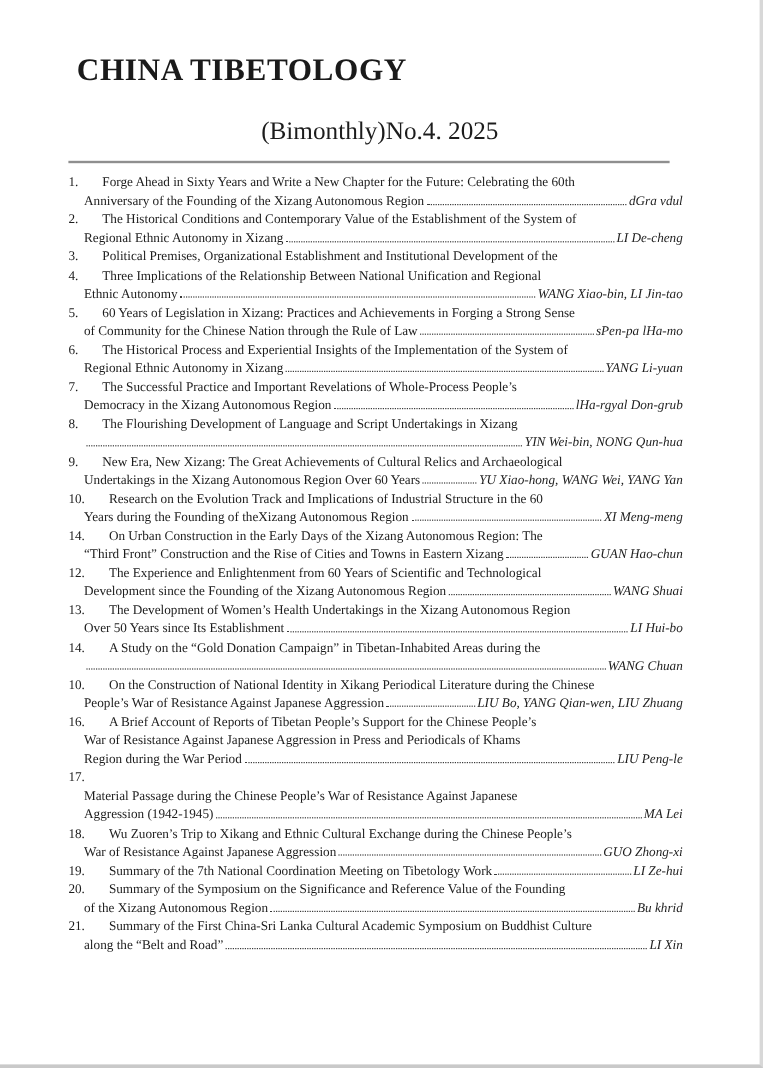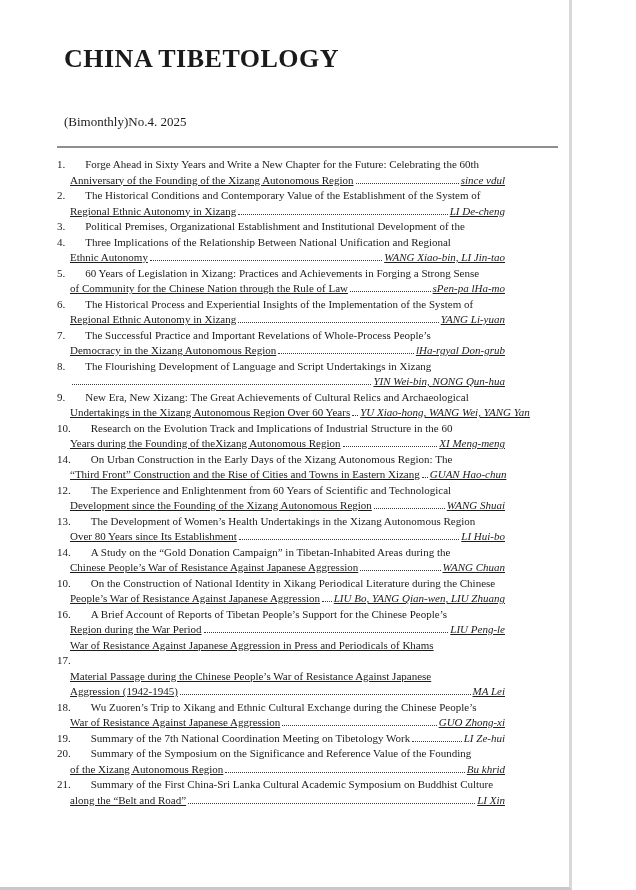--- a/index.html
+++ b/index.html
@@ -4,40 +4,40 @@
 <style>
   html, body { margin: 0; padding: 0; background: #ffffff; }
   body {
     width: 636px; height: 890px;
     font-family: "Liberation Serif", serif;
     color: #1c1c1c;
     overflow: hidden;
   }
   .page {
     box-sizing: border-box;
-    width: 572px; height: 890px;
+    width: 636px; height: 890px;
     background: #ffffff;
     border-right: 3px solid #d8d8d8;
     border-bottom: 3px solid #c9c9c9;
     padding: 44px 64px 0 57px;
   }
   .journal-title {
     margin: 0 0 0 7px;
     font-size: 26px;
     font-weight: bold;
     letter-spacing: 0.5px;
     line-height: 30px;
     color: #1a1a1a;
   }
   .meta-row {
-    margin: 38px 0 0 7px;
+    margin: 26px 0 0 7px;
     display: flex;
-    justify-content: flex-start;
+    justify-content: center;
     align-items: baseline;
-    font-size: 13px;
+    font-size: 21px;
     line-height: 19px;
   }
   .issue-label { }
   .rule {
     margin-top: 15px;
     width: 501px;
     height: 2px;
     background: #8f8f8f;
   }
   .toc {
@@ -46,21 +46,21 @@
     padding: 0;
     font-size: 11px;
   }
   .toc .entry { margin: 0; padding: 0; }
   .line {
     display: flex;
     align-items: baseline;
     line-height: 15.5px;
     white-space: nowrap;
   }
-  .line.cont { padding-left: 13px; text-decoration: underline; }
+  .line.cont { padding-left: 13px; }
   .num { flex: none; }
   .txt { flex: none; margin-left: 20px; }
   .line.cont .txt { margin-left: 0; }
   .leader {
     flex: 1 1 auto;
     min-width: 6px;
     border-bottom: 1.5px dotted #3a3a3a;
     margin: 0 2px 3px 2px;
     height: 1px;
   }
@@ -84,21 +84,21 @@
 
   <ol class="toc">
       <li class="entry">
         <div class="line first">
           <span class="num">1.</span>
           <span class="txt">Forge Ahead in Sixty Years and Write a New Chapter for the Future: Celebrating the 60th</span>
         </div>
         <div class="line cont">
           <span class="txt">Anniversary of the Founding of the Xizang Autonomous Region</span>
           <span class="leader"></span>
-          <span class="author">since vdul</span>
+          <span class="author">dGra vdul</span>
         </div>
       </li>
       <li class="entry">
         <div class="line first">
           <span class="num">2.</span>
           <span class="txt">The Historical Conditions and Contemporary Value of the Establishment of the System of</span>
         </div>
         <div class="line cont">
           <span class="txt">Regional Ethnic Autonomy in Xizang</span>
           <span class="leader"></span>
@@ -209,32 +209,31 @@
           <span class="leader"></span>
           <span class="author">WANG Shuai</span>
         </div>
       </li>
       <li class="entry">
         <div class="line first">
           <span class="num">13.</span>
           <span class="txt">The Development of Women’s Health Undertakings in the Xizang Autonomous Region</span>
         </div>
         <div class="line cont">
-          <span class="txt">Over 80 Years since Its Establishment</span>
+          <span class="txt">Over 50 Years since Its Establishment</span>
           <span class="leader"></span>
           <span class="author">LI Hui-bo</span>
         </div>
       </li>
       <li class="entry">
         <div class="line first">
           <span class="num">14.</span>
           <span class="txt">A Study on the “Gold Donation Campaign” in Tibetan-Inhabited Areas during the</span>
         </div>
         <div class="line cont">
-          <span class="txt">Chinese People’s War of Resistance Against Japanese Aggression</span>
           <span class="leader"></span>
           <span class="author">WANG Chuan</span>
         </div>
       </li>
       <li class="entry">
         <div class="line first">
           <span class="num">10.</span>
           <span class="txt">On the Construction of National Identity in Xikang Periodical Literature during the Chinese</span>
         </div>
         <div class="line cont">
@@ -242,26 +241,26 @@
           <span class="leader"></span>
           <span class="author">LIU Bo, YANG Qian-wen, LIU Zhuang</span>
         </div>
       </li>
       <li class="entry">
         <div class="line first">
           <span class="num">16.</span>
           <span class="txt">A Brief Account of Reports of Tibetan People’s Support for the Chinese People’s</span>
         </div>
         <div class="line cont">
+          <span class="txt">War of Resistance Against Japanese Aggression in Press and Periodicals of Khams</span>
+        </div>
+        <div class="line cont">
           <span class="txt">Region during the War Period</span>
           <span class="leader"></span>
           <span class="author">LIU Peng-le</span>
-        </div>
-        <div class="line cont">
-          <span class="txt">War of Resistance Against Japanese Aggression in Press and Periodicals of Khams</span>
         </div>
       </li>
       <li class="entry">
         <div class="line first">
           <span class="num">17.</span>
         </div>
         <div class="line cont">
           <span class="txt">Material Passage during the Chinese People’s War of Resistance Against Japanese</span>
         </div>
         <div class="line cont">

